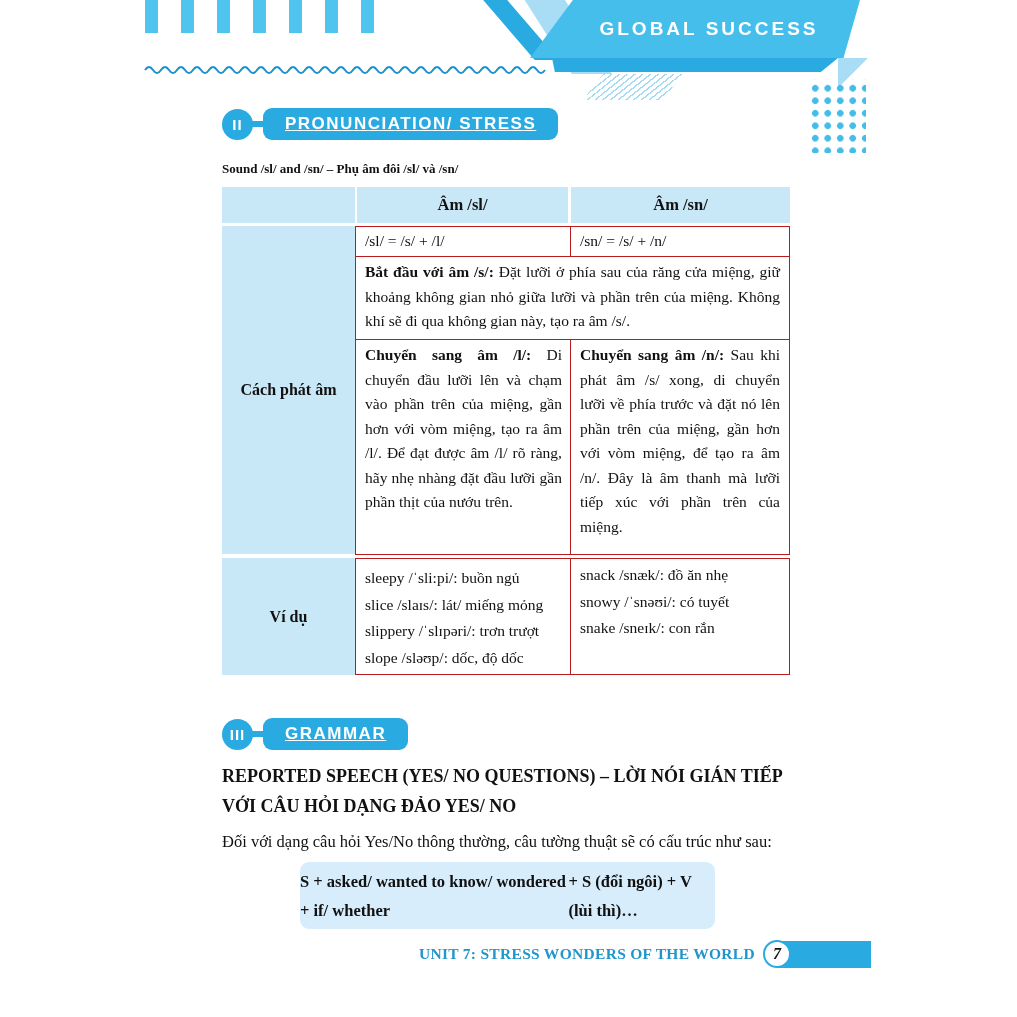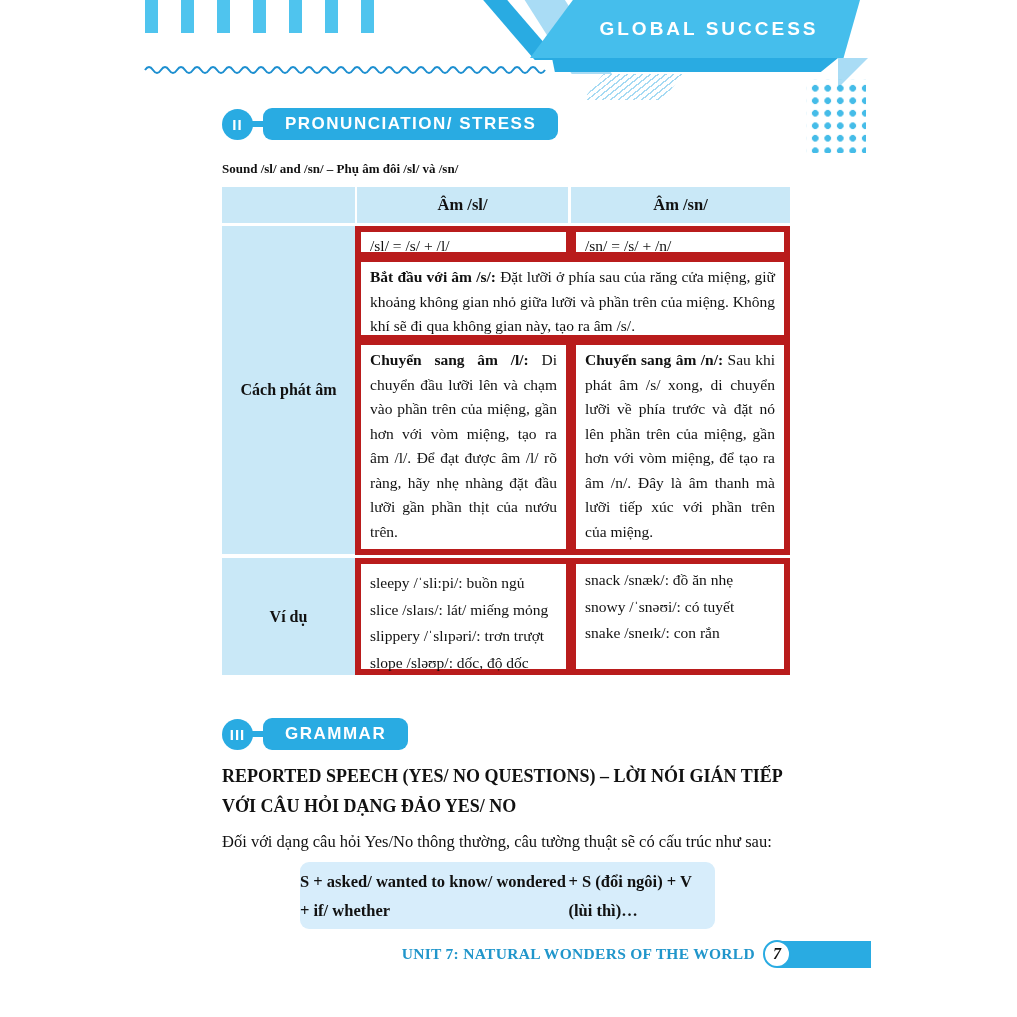--- a/index.html
+++ b/index.html
@@ -33,29 +33,29 @@
     background-size:12.5px 12.5px; background-position:3px 3px; }
   
   .badge { position:absolute; display:flex; align-items:center; }
   .badge .num { width:31px; height:31px; border-radius:50%; background:#29abe2;
     color:#fff; font-family:"Liberation Sans",sans-serif; font-weight:bold;
     font-size:15px; display:flex; align-items:center; justify-content:center; z-index:2;
     letter-spacing:1px; }
   .badge .dash { width:14px; height:6px; background:#29abe2; margin-left:-2px; z-index:1; }
   .badge .pill { background:#29abe2; color:#fff; font-family:"Liberation Sans",sans-serif;
     font-weight:bold; font-size:17px; letter-spacing:1.5px; border-radius:9px;
-    height:32px; display:flex; align-items:center; padding:0 22px; margin-left:-2px; }
+    height:32px; display:flex; align-items:center; padding:0 22px; margin-left:-2px;text-decoration:underline; }
   
   .intro { position:absolute; left:222px; top:161px; font-weight:bold; font-size:13px; color:#111; }
   .cell { position:absolute; font-size:15.5px; color:#111; }
   .hdr { background:#c9e8f7; display:flex; align-items:center; justify-content:center;
     font-weight:bold; font-size:16.5px; }
   .labelcell { background:#c9e8f7; display:flex; align-items:center; justify-content:center;
     font-weight:bold; font-size:16px; }
-  .bodycell { background:#fff; border:6px solid #b91c1c; padding:3px 9px; line-height:24.5px; text-align:justify; }
+  .bodycell { background:#fff; border:1px solid #b91c1c; padding:3px 9px; line-height:24.5px; text-align:justify; }
   .examples { line-height:26.5px; text-align:left; }
   .lead { font-weight:bold; }
   
   .gram-heading { position:absolute; left:222px; top:761px; width:575px;
     font-weight:bold; font-size:18px; line-height:30px; color:#111; }
   .gram-par { position:absolute; left:222px; top:832px; width:580px; font-size:16.5px; color:#111; }
   .formula { position:absolute; left:300px; top:862px; width:415px; height:67px;
     background:#d7edfb; border-radius:9px; display:flex; flex-direction:row;
     align-items:center; justify-content:center; font-weight:bold; font-size:16.5px;
     line-height:29px; color:#111; }
@@ -143,16 +143,16 @@
   </div>
 
   <div class="gram-heading">REPORTED SPEECH (YES/ NO QUESTIONS) – LỜI NÓI GIÁN TIẾP VỚI CÂU HỎI DẠNG ĐẢO YES/ NO</div>
   <div class="gram-par">Đối với dạng câu hỏi Yes/No thông thường, câu tường thuật sẽ có cấu trúc như sau:</div>
   <div class="formula">
     <div>S + asked/ wanted to know/ wondered + if/ whether</div>
     <div>+ S (đổi ngôi) + V (lùi thì)…</div>
   </div>
 
   <div class="footer-bar"></div>
-  <div class="footer-text">UNIT 7: NATURAL WONDERS OF THE WORLD</div>
+  <div class="footer-text">UNIT 7: STRESS WONDERS OF THE WORLD</div>
   <div class="page-num">7</div>
 
 </div>
 
 </body></html>

